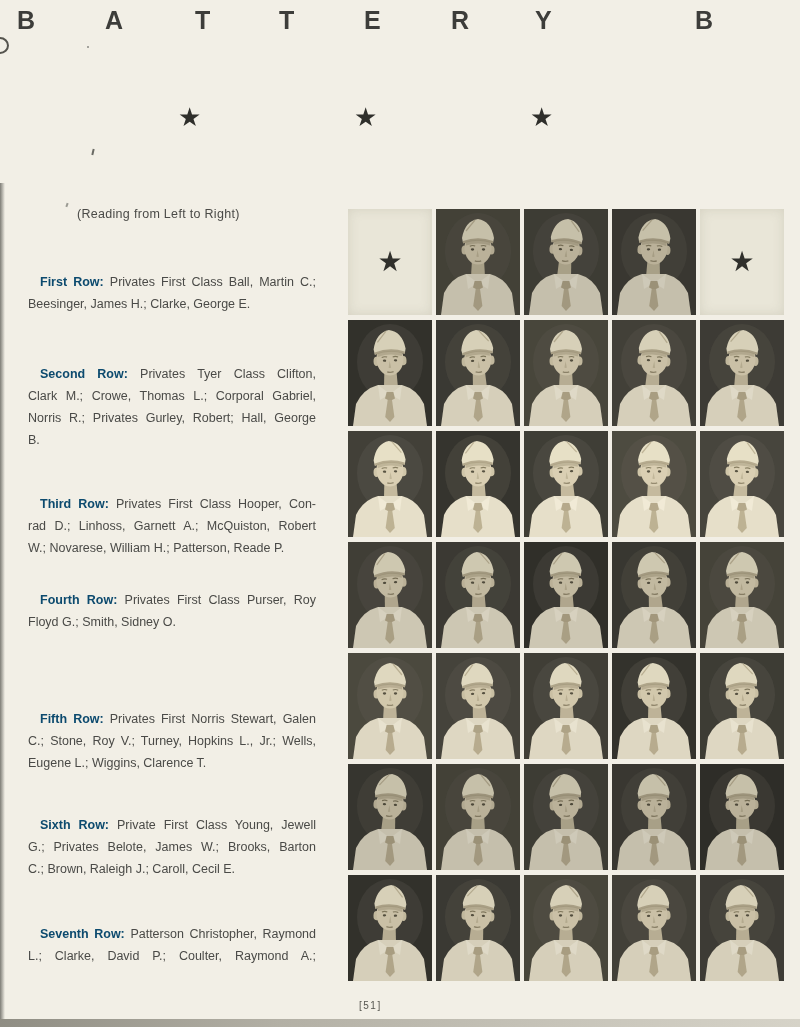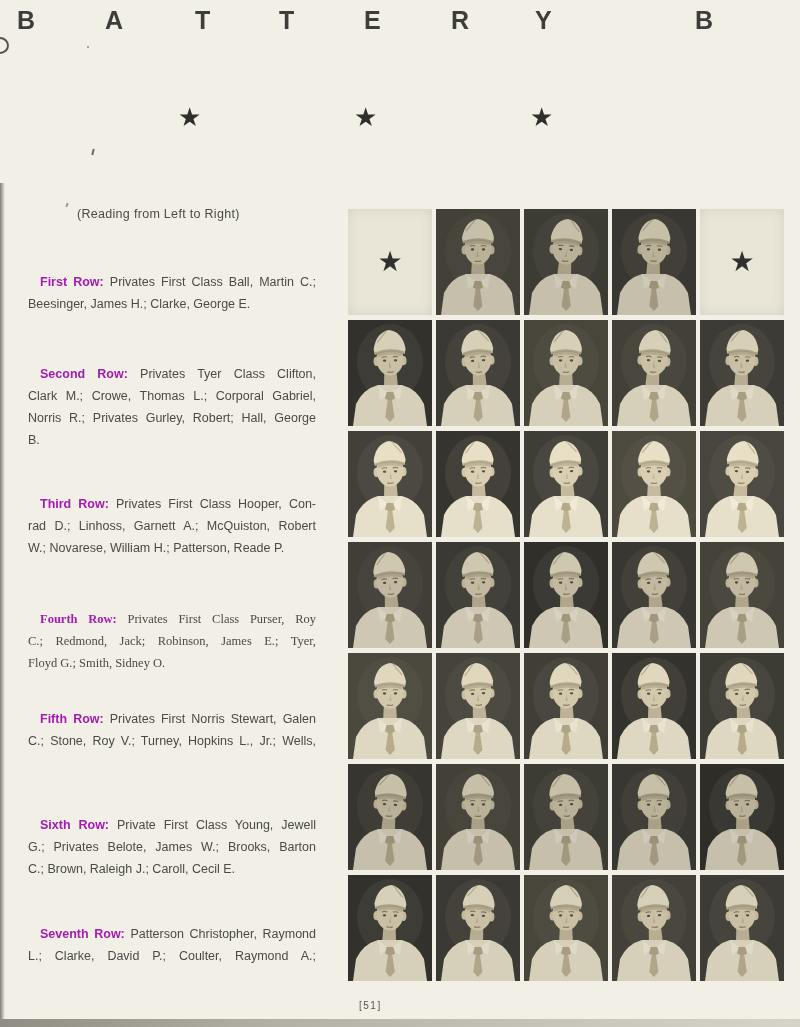--- a/index.html
+++ b/index.html
@@ -13,21 +13,21 @@
   .tl{position:absolute;top:6px;font-size:25px;font-weight:bold;color:#3d3d3a;}
   
   .star-top{position:absolute;top:104px;font-size:26px;color:#2f2f2b;line-height:1;}
   
   .reading-note{position:absolute;left:77px;top:207px;font-size:12.5px;letter-spacing:.3px;color:#4a4a47;}
   
   .caption{position:absolute;left:28px;width:288px;font-size:12.5px;line-height:22px;color:#4a4a47;}
   .cap-line{white-space:nowrap;}
   .cap-line.j{text-align:justify;text-align-last:justify;}
   .cap-line.first{text-indent:12px;}
-  .cap-label{font-weight:bold;color:#a21caf;}
+  .cap-label{font-weight:bold;color:#0c4a6e;}
   
   .cell{position:absolute;width:84px;height:106px;}
   .star-cell{background:#e9e6d8;display:flex;align-items:center;justify-content:center;
     box-shadow:inset 0 0 12px rgba(120,115,95,.18);}
   .cell-star{font-size:28px;color:#30302c;line-height:1;}
   .photo-cell svg{width:100%;height:100%;display:block;}
   
   .page-number{position:absolute;left:359px;top:1000px;font-size:10px;letter-spacing:1.5px;color:#55554f;}
   
   .punch-hole{position:absolute;left:-9px;top:37px;width:14px;height:13px;border:2px solid #55544e;border-radius:50%;background:transparent;}
@@ -71,28 +71,28 @@
         <div class="cap-line j first"><span class="cap-label">Second Row:</span><span> Privates Tyer Class Clifton,</span></div>
         <div class="cap-line j">Clark M.; Crowe, Thomas L.; Corporal Gabriel,</div>
         <div class="cap-line j">Norris R.; Privates Gurley, Robert; Hall, George</div>
         <div class="cap-line">B.</div>
       </div>
       <div class="caption" style="top: 493px;">
         <div class="cap-line j first"><span class="cap-label">Third Row:</span><span> Privates First Class Hooper, Con-</span></div>
         <div class="cap-line j">rad D.; Linhoss, Garnett A.; McQuiston, Robert</div>
         <div class="cap-line">W.; Novarese, William H.; Patterson, Reade P.</div>
       </div>
-      <div class="caption" style="top: 608px; font-family: Liberation Serif, serif;">
+      <div class="caption" style="top: 589px;">
         <div class="cap-line j first"><span class="cap-label">Fourth Row:</span><span> Privates First Class Purser, Roy</span></div>
-        <div class="cap-line j">C.; Redmond, Jack; Robinson, James E.; Tyer,</div>
         <div class="cap-line">Floyd G.; Smith, Sidney O.</div>
       </div>
       <div class="caption" style="top: 708px;">
         <div class="cap-line j first"><span class="cap-label">Fifth Row:</span><span> Privates First Norris Stewart, Galen</span></div>
         <div class="cap-line j">C.; Stone, Roy V.; Turney, Hopkins L., Jr.; Wells,</div>
+        <div class="cap-line">Eugene L.; Wiggins, Clarence T.</div>
       </div>
       <div class="caption" style="top: 814px;">
         <div class="cap-line j first"><span class="cap-label">Sixth Row:</span><span> Private First Class Young, Jewell</span></div>
         <div class="cap-line j">G.; Privates Belote, James W.; Brooks, Barton</div>
         <div class="cap-line">C.; Brown, Raleigh J.; Caroll, Cecil E.</div>
       </div>
       <div class="caption" style="top: 923px;">
         <div class="cap-line j first"><span class="cap-label">Seventh Row:</span><span> Patterson Christopher, Raymond</span></div>
         <div class="cap-line j">L.; Clarke, David P.; Coulter, Raymond A.;</div>
       </div>

